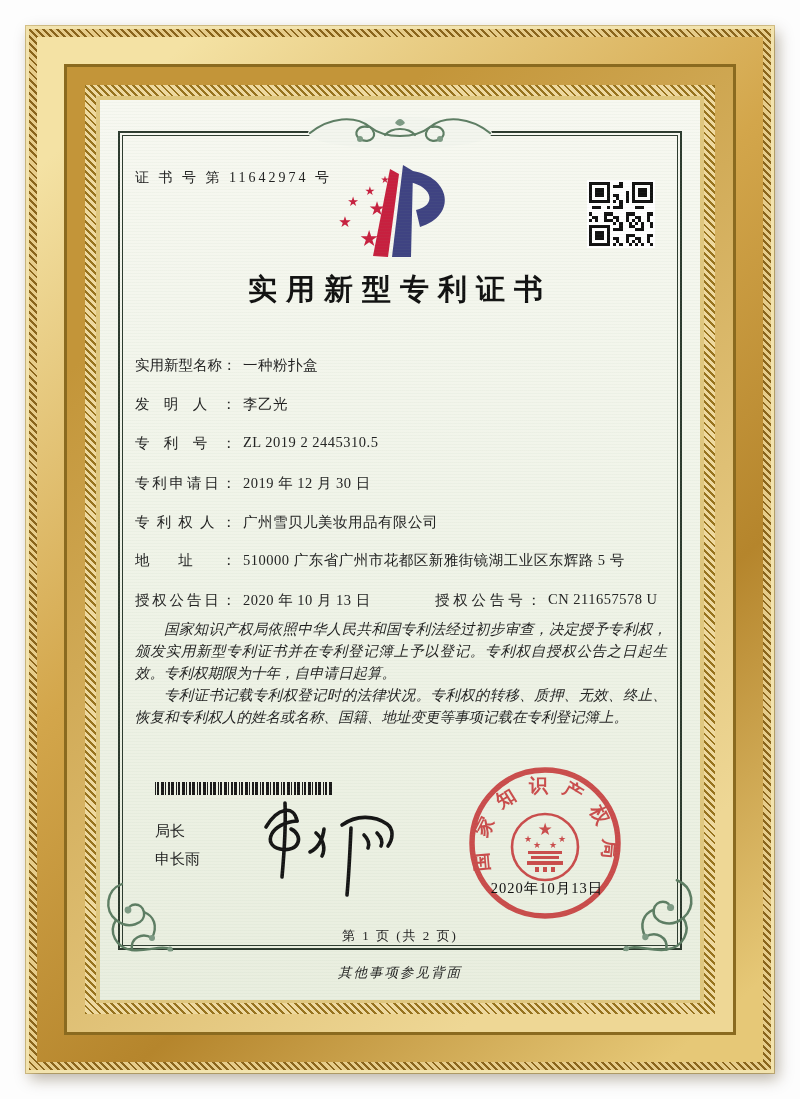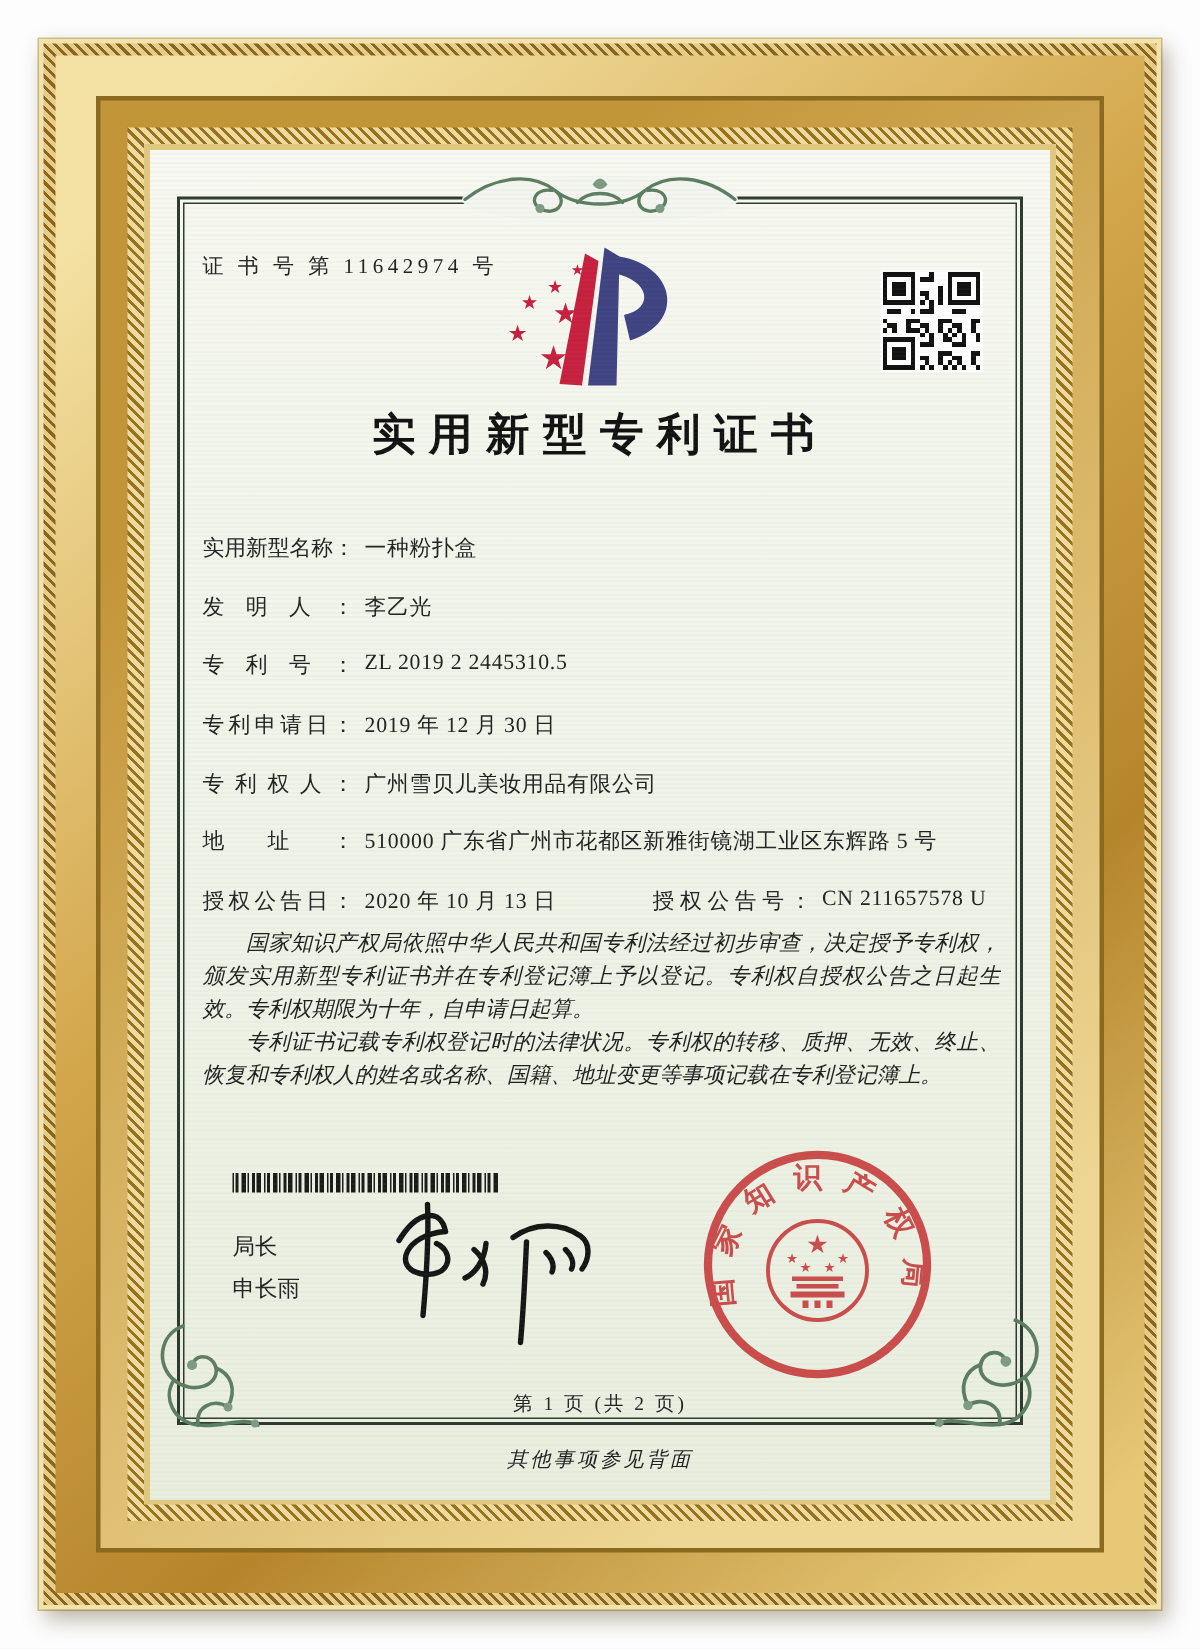--- a/index.html
+++ b/index.html
@@ -320,17 +320,18 @@
         <g fill="#d94348">
           <rect x="63" y="88" width="34" height="3"></rect>
           <rect x="66" y="93" width="28" height="3"></rect>
           <rect x="62" y="98" width="36" height="4"></rect>
           <rect x="70" y="104" width="4" height="5"></rect>
             <rect x="78" y="104" width="4" height="5"></rect>
             <rect x="86" y="104" width="4" height="5"></rect>
         </g>
       </g>
     </svg>
+    <div class="seal-date">2020年10月13日</div>
 
     <div class="page-info">第 1 页 (共 2 页)</div>
     <div class="back-note">其他事项参见背面</div>
   </div>
 </div>
 
 </body></html>

